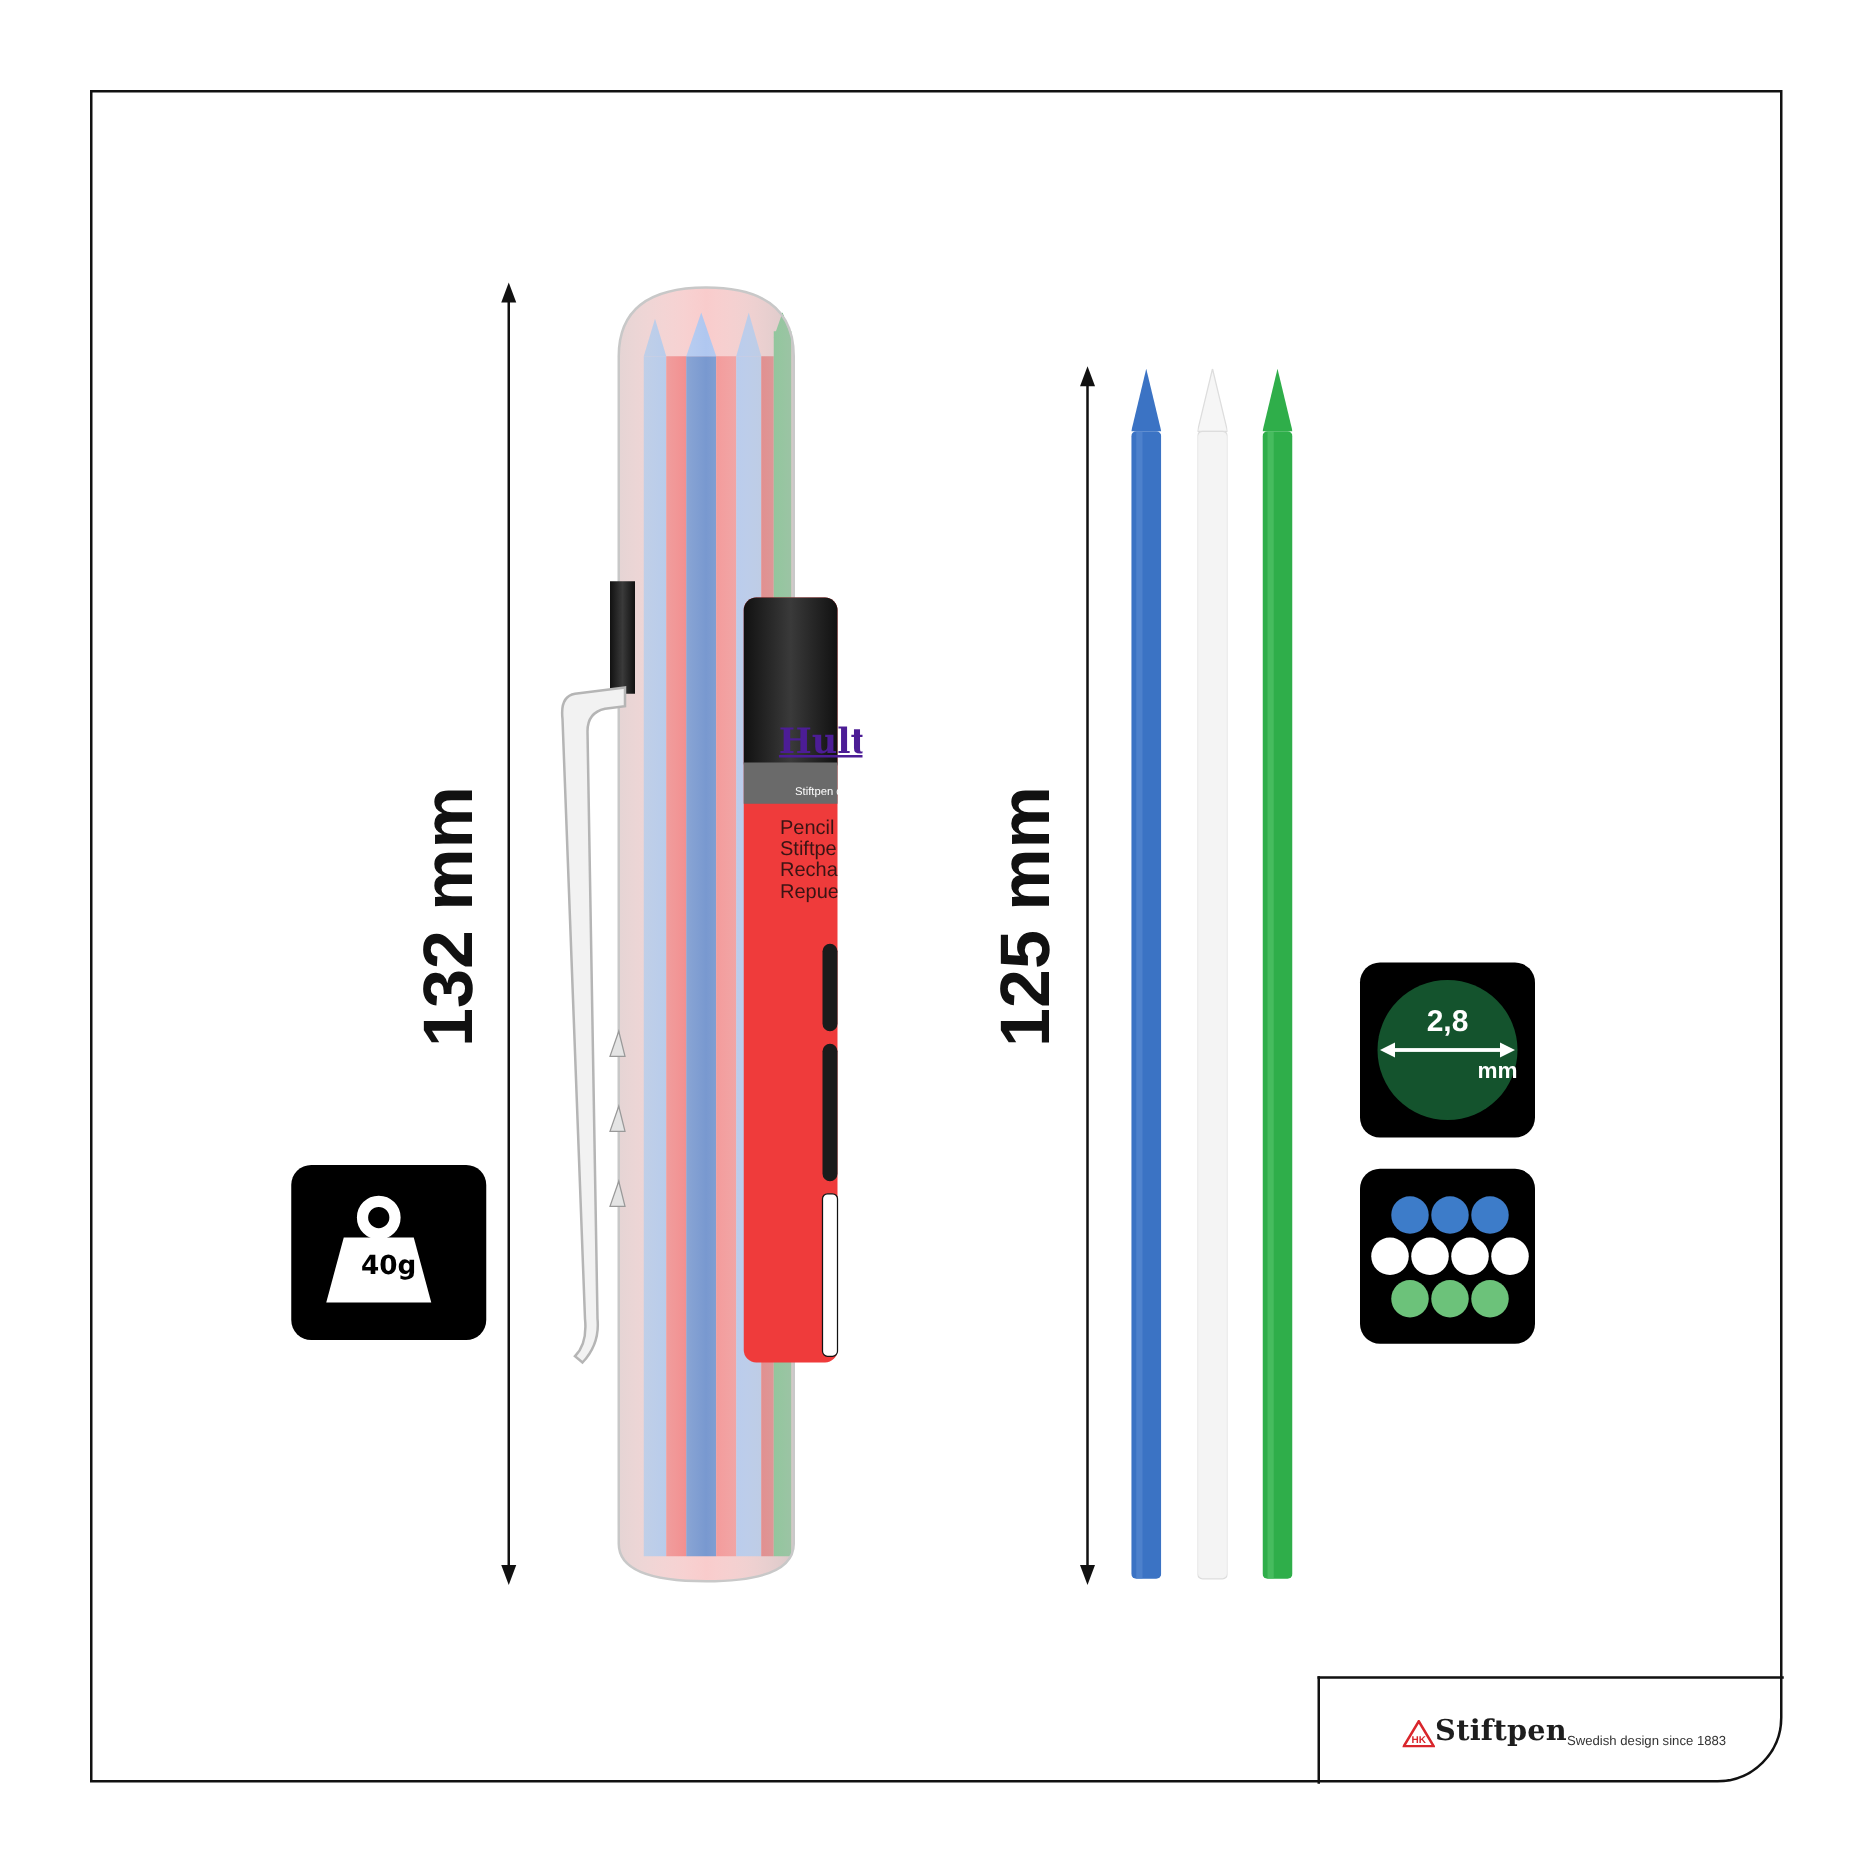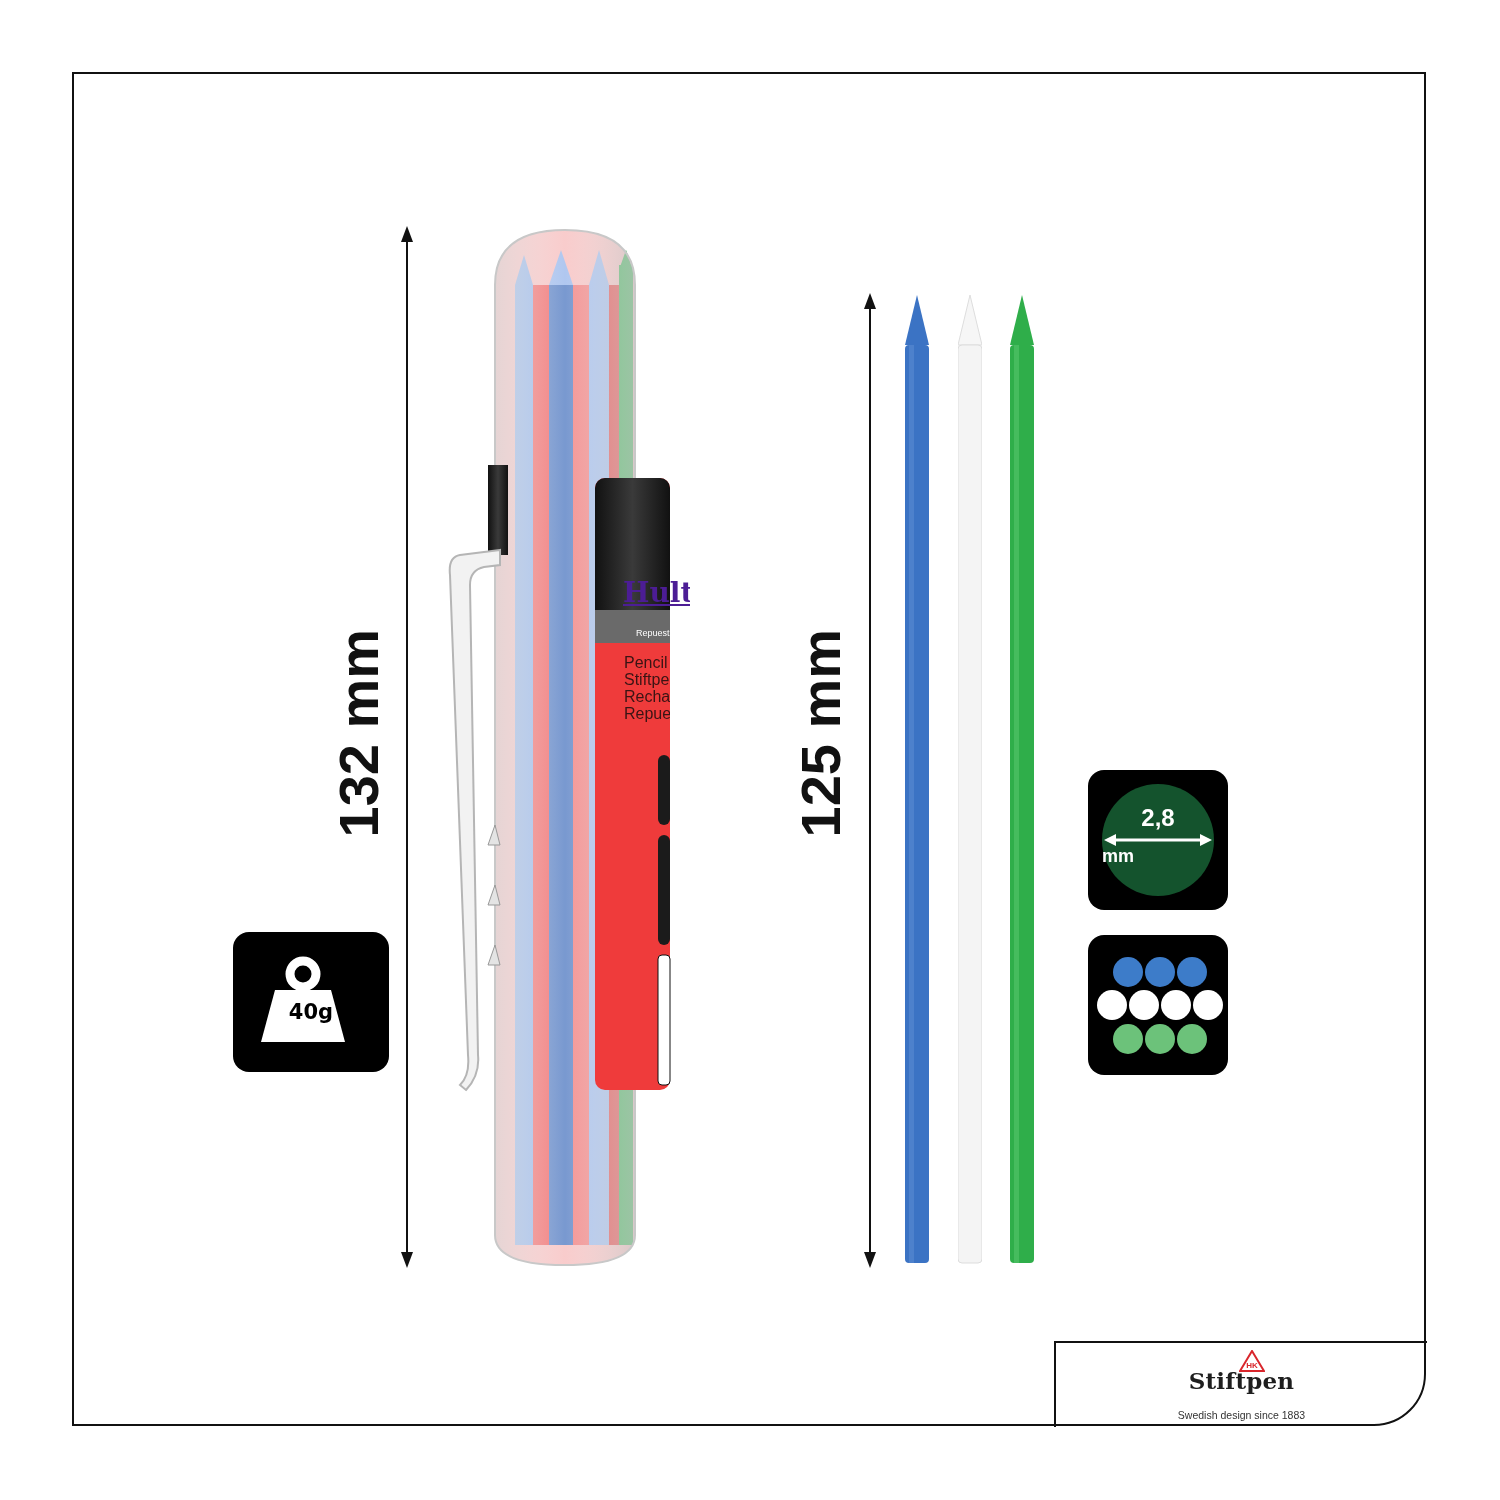--- a/index.html
+++ b/index.html
@@ -4,21 +4,21 @@
   <style>
     html, body { margin: 0; padding: 0; background: #ffffff; }
     body { width: 1500px; height: 1500px; position: relative; overflow: hidden; font-family: "Liberation Sans", sans-serif; }
     .frame {
       position: absolute; left: 72px; top: 72px; width: 1354px; height: 1354px;
       border: 2px solid #111; border-bottom-right-radius: 52px; box-sizing: border-box;
     }
     .logo-box {
       position: absolute; left: 1054px; top: 1341px; width: 373px; height: 86px;
       border-top: 2px solid #111; border-left: 2px solid #111; box-sizing: border-box;
-      display: flex; flex-direction: column; align-items: center; justify-content: center;
+      display: flex; flex-direction: row; align-items: center; justify-content: center;
     }
     .logo-mark { width: 26px; height: 22px; margin-bottom: -3px; margin-left: 20px; }
     .logo-word { font-family: "DejaVu Serif", serif; font-weight: bold; font-size: 23px; color: #1e1e1e; letter-spacing: 0.2px; line-height: 24px; }
     .logo-tag { font-size: 10.5px; color: #333; margin-top: 16px; }
 
     
     .dim { position: absolute; width: 2px; background: #111; }
     .arrow-up, .arrow-down { position: absolute; width: 0; height: 0; border-left: 6px solid transparent; border-right: 6px solid transparent; left: -5px; }
     .arrow-up { top: -6px; border-bottom: 16px solid #111; }
     .arrow-down { bottom: -6px; border-top: 16px solid #111; }
@@ -30,21 +30,21 @@
 
     
     .badge { position: absolute; background: #000; border-radius: 16px; }
     .weight-badge { left: 233px; top: 932px; width: 156px; height: 140px; }
     .size-badge { left: 1088px; top: 770px; width: 140px; height: 140px; }
     .colors-badge { left: 1088px; top: 935px; width: 140px; height: 140px; }
     .size-circle {
       position: absolute; left: 14px; top: 14px; width: 112px; height: 112px; border-radius: 50%; background: #14532d;
     }
     .size-value { position: absolute; left: 0; right: 0; top: 20px; text-align: center; color: #fff; font-weight: bold; font-size: 24px; }
-    .size-unit { position: absolute; left: 0; right: 0; top: 62px; text-align: left; color: #fff; font-weight: bold; font-size: 18px; }
+    .size-unit { position: absolute; left: 0; right: 0; top: 62px; text-align: right; color: #fff; font-weight: bold; font-size: 18px; }
     .size-arrow { position: absolute; left: 6px; right: 6px; top: 54px; height: 4px; }
     .dot { position: absolute; width: 30px; height: 30px; border-radius: 50%; }
 
     .weight-text { position: absolute; left: 0; right: 0; top: 68px; text-align: center; font-weight: bold; font-size: 21px; color: #000; font-family: "DejaVu Sans", sans-serif; }
 
     
     .lead { position: absolute; }
 
     
     .tube { position: absolute; left: 440px; top: 225px; width: 250px; height: 1060px; }
@@ -105,21 +105,21 @@
     <rect x="218" y="530" width="12" height="70" rx="6" fill="#1b1b1b"></rect>
     <rect x="218" y="610" width="12" height="110" rx="6" fill="#1b1b1b"></rect>
     <rect x="218" y="730" width="12" height="130" rx="4" fill="#fff" stroke="#111"></rect>
 
     <path d="M60 325 L20 330 Q8 332 10 350 L28 830 Q30 850 20 860 L26 865 Q40 850 38 830 L30 360 Q30 345 44 342 L60 340 Z" fill="#f2f2f2" stroke="#b5b5b5" stroke-width="2"></path>
     <path d="M55 600 L48 620 L60 620 Z M55 660 L48 680 L60 680 Z M55 720 L48 740 L60 740 Z" fill="#e4e4e4" stroke="#999"></path>
   </svg>
 </div>
 
 <div style="position:absolute; left:623px; top:576px; font-family:'DejaVu Serif',serif; font-weight:bold; font-size:28px; color:#4c1d95; width:67px; overflow:hidden; white-space:nowrap;text-decoration:underline;">Hult</div>
-<div style="position:absolute; left:636px; top:628px; font-size:9px; color:#fff; width:54px; overflow:hidden; white-space:nowrap;">Repuest d</div>
+<div style="position:absolute; left:636px; top:628px; font-size:9px; color:#fff; width:54px; overflow:hidden; white-space:nowrap;">Stiftpen d</div>
 <div style="position:absolute; left:624px; top:654px; width:46px; overflow:hidden; white-space:nowrap; font-size:16px; line-height:17px; color:#3a1414;">
   <div>Pencil re</div>
   <div>Stiftpen</div>
   <div>Recharg</div>
   <div>Repuest</div>
 </div>
 
 <div class="lead" style="left:905px; top:295px;">
   <svg width="24" height="972" viewBox="0 0 24 972">
       <polygon points="12,0 24,50 0,50" fill="#3b73c4"></polygon>

